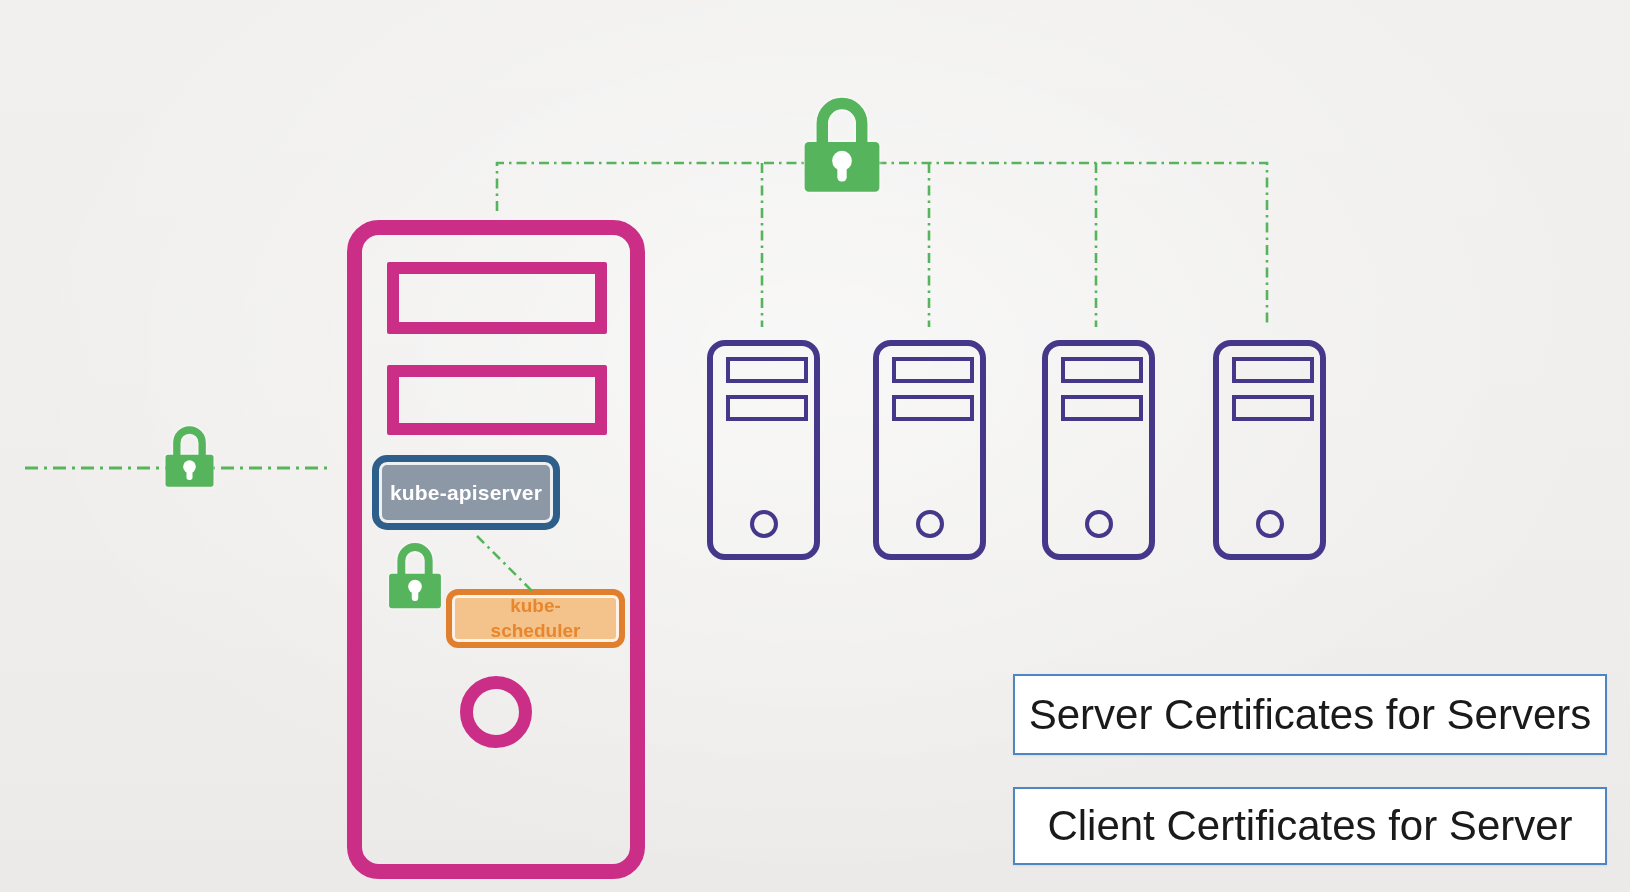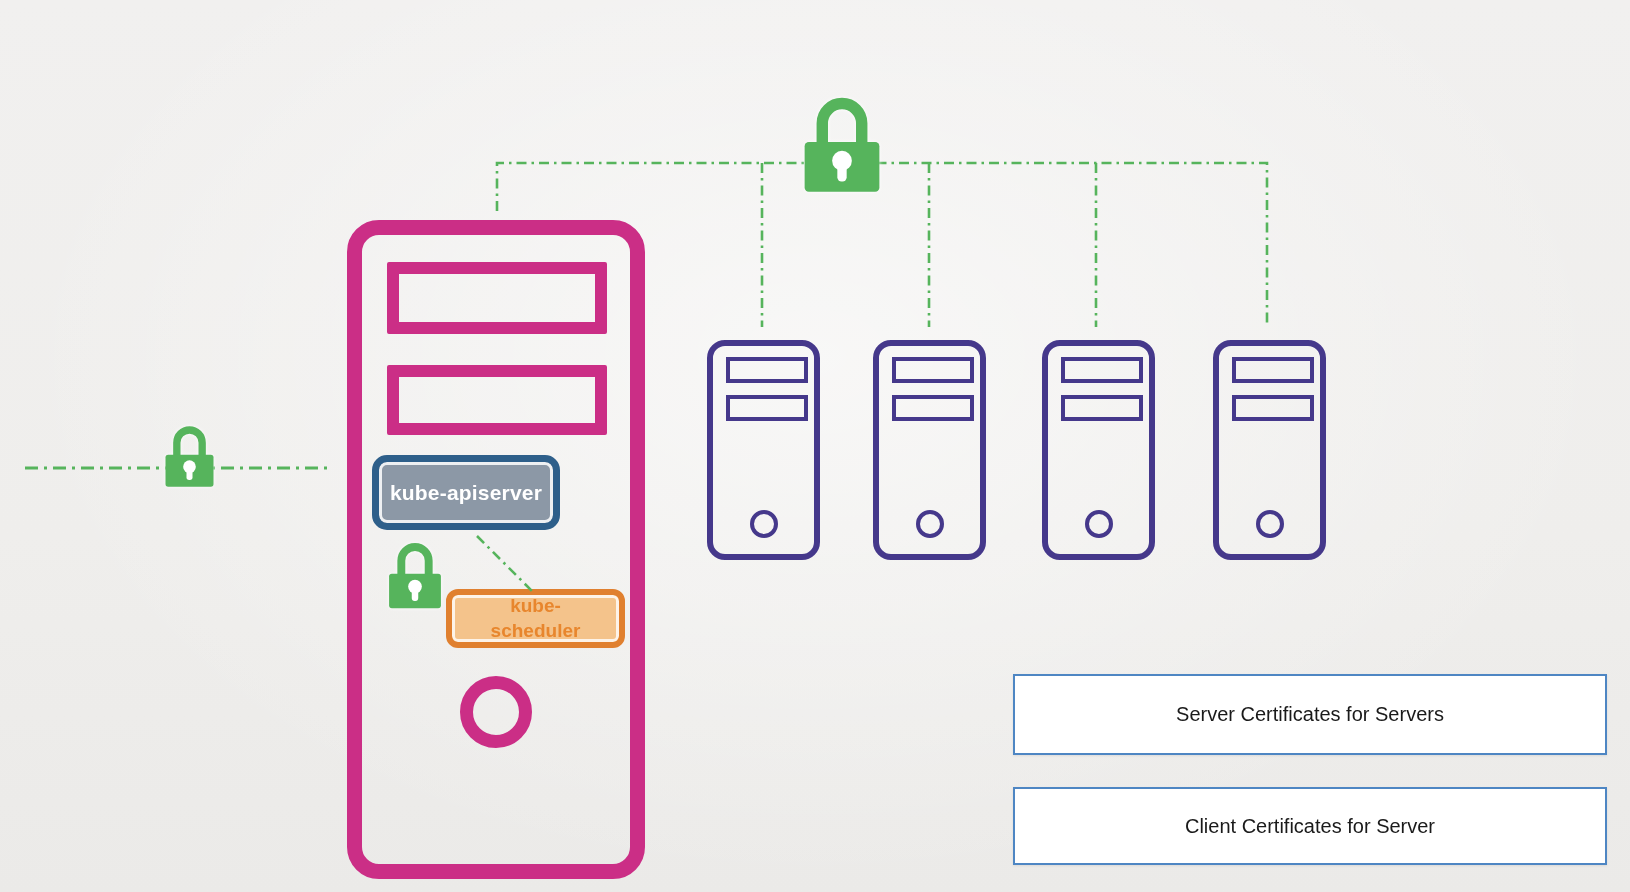--- a/index.html
+++ b/index.html
@@ -58,21 +58,21 @@
   .wbay2{top:49px;}
   .wpower{position:absolute;left:37px;top:164px;width:28px;height:28px;box-sizing:border-box;
     border:4px solid var(--worker-purple);border-radius:50%;}
   
   .legend-box{
     position:absolute;left:1013px;width:594px;box-sizing:border-box;
     background:var(--legend-fill);border:2px solid var(--legend-border);
     display:flex;align-items:center;justify-content:center;z-index:2;
     box-shadow:0 1px 2px rgba(0,0,0,.08);
   }
-  .legend-box span{color:var(--legend-text);font-size:20px;}
+  .legend-box span{color:var(--legend-text);font-size:42px;}
   #legend-server{top:674px;height:81px;}
   #legend-client{top:787px;height:78px;}
 </style>
 </head>
 <body>
 
 <div id="stage">
 
   <div id="master">
     <div class="mbay mbay1"></div>

